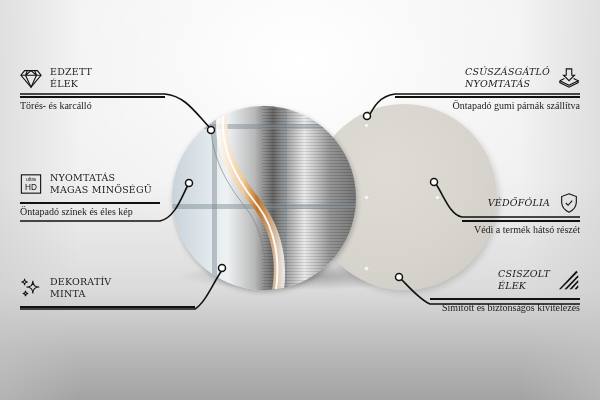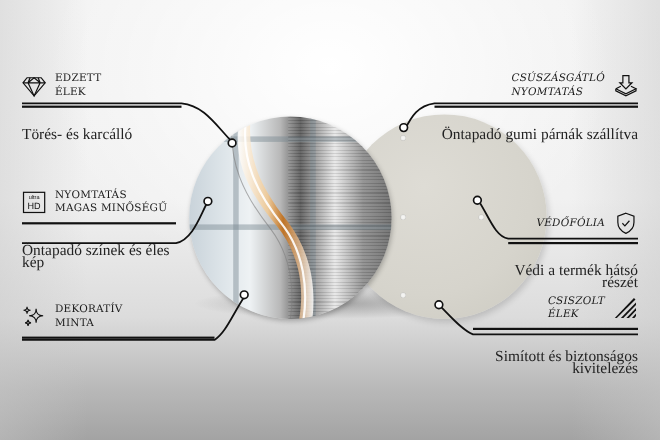--- a/index.html
+++ b/index.html
@@ -13,21 +13,21 @@
   }
   .vignette-l { position:absolute; left:0; top:0; width:80px; height:400px;
     background:linear-gradient(to right, rgba(200,200,200,0.45), rgba(200,200,200,0)); }
   .vignette-r { position:absolute; right:0; top:0; width:80px; height:400px;
     background:linear-gradient(to left, rgba(200,200,200,0.45), rgba(200,200,200,0)); }
 
   .feature { position:absolute; }
   .feature .head { display:flex; align-items:center; gap:8px; }
   .feature .title { font-family:"DejaVu Serif","Liberation Serif",serif; font-size:9.5px; line-height:12px; letter-spacing:0.2px; font-weight:normal; }
   .feature .rule { height:2px; background:#111; margin-top:6px; }
-  .feature .desc { font-family:"Liberation Serif","DejaVu Serif",serif; font-size:14px; line-height:10.5px; margin-top:20px; color:#222; }
+  .feature .desc { font-family:"Liberation Serif","DejaVu Serif",serif; font-size:10px; line-height:10.5px; margin-top:3px; color:#222; }
   .feature.right .head { justify-content:flex-end; }
   .feature.right .title { text-align:left;font-style:italic; }
   .feature.right .desc { text-align:right; }
   .icon { width:22px; height:22px; flex:0 0 22px; display:flex; align-items:center; justify-content:flex-start; }
   .icon svg { width:22px; height:22px; }
 
   .disc-shadow { position:absolute; left:175px; top:262px; width:260px; height:28px;
     background:radial-gradient(ellipse at center, rgba(60,60,60,0.35) 0%, rgba(60,60,60,0) 70%); }
   .disc-back { position:absolute; left:311px; top:104px; width:186px; height:186px; border-radius:50%;
     background:radial-gradient(circle at 40% 35%, #dedcd5 0%, #d6d4cc 60%, #cbc9c0 100%);

